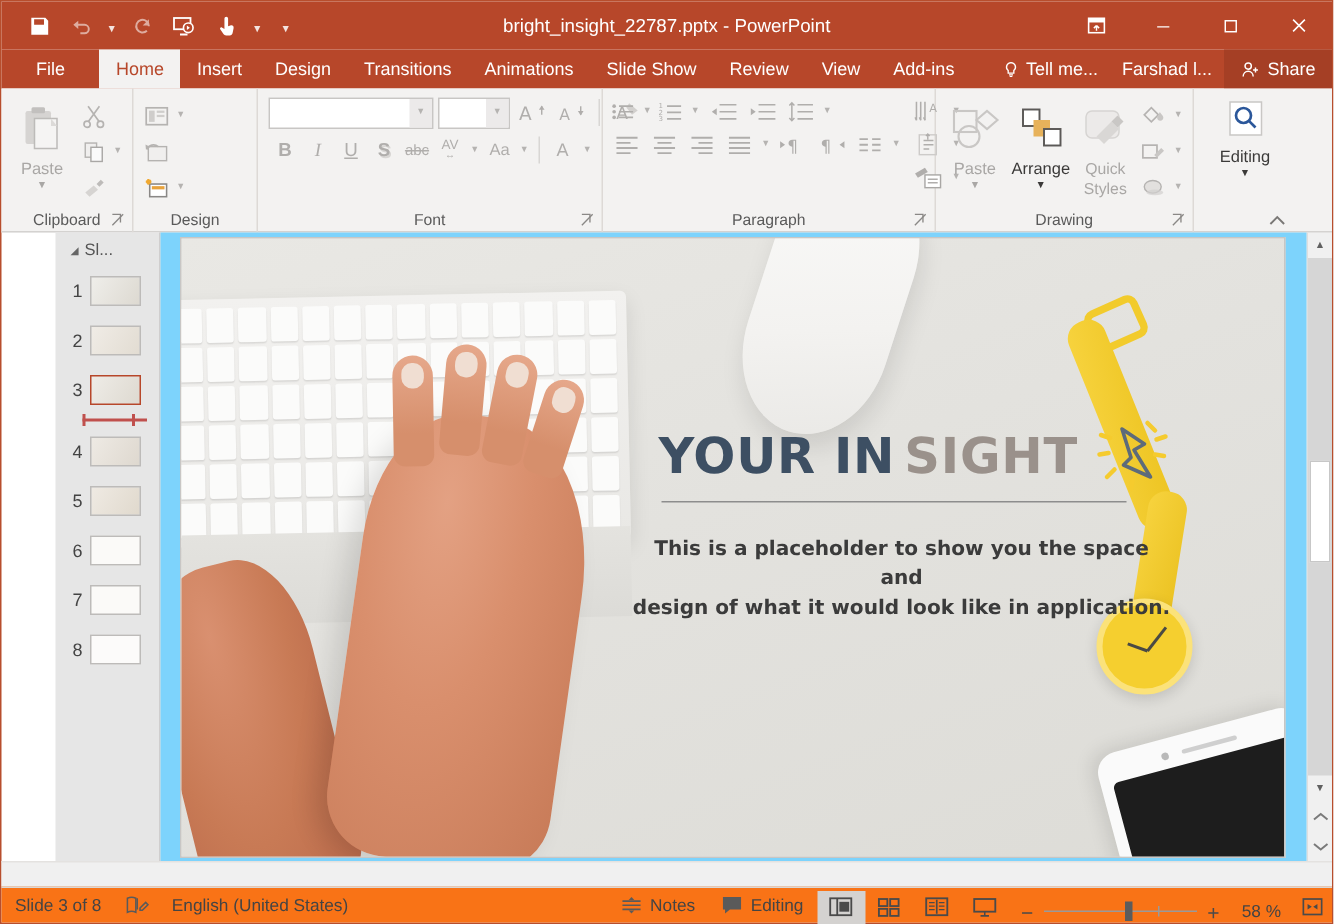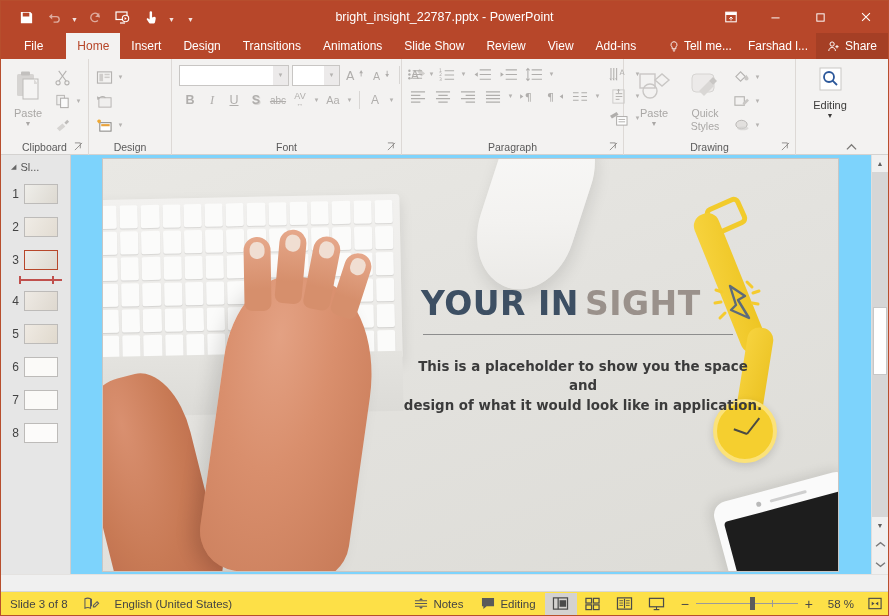--- a/index.html
+++ b/index.html
@@ -116,21 +116,21 @@
     color: #b0aeac; font-size: 12.5px;
   }
   .vsep { width: 1px; height: 18px; background: #d8d6d4; margin: 0 4px; }
 
   
   .pgrid { display: flex; flex-direction: column; padding: 4px 0 0 3px; }
   .prow { display: flex; align-items: center; }
   .pbtn { width: 21px; height: 22px; display: flex; align-items: center; justify-content: center; color: #b0aeac; }
 
   
-  .workarea { flex: 1; display: flex; min-height: 0; background: #fff; }
+  .workarea { flex: 1; display: flex; min-height: 0; background: #fff; margin-left: 36px; }
   .thumbpane {
     width: 70px; background: #e6e6e6; border-right: 1px solid #d0cece;
     display: flex; flex-direction: column; padding-top: 6px; overflow: hidden;
     position: relative; flex: 0 0 70px;
   }
   .pane-head { display: flex; align-items: center; gap: 4px; padding: 0 0 4px 10px; font-size: 11px; color: #555; }
   .pane-head .tri { font-size: 7px; color: #666; }
   .thumb-row { display: flex; align-items: center; gap: 5px; padding: 0 0 0 8px; height: 33px; }
   .thumb-num { font-size: 12px; color: #444; width: 10px; text-align: right; }
   .thumb {
@@ -264,25 +264,25 @@
   .sb-thumb {
     position: absolute; left: 1px; right: 1px; top: 135px; height: 68px; background: #fff;
     border: 1px solid #c7c7c7;
   }
   .sb-nav { height: 20px; display: flex; align-items: center; justify-content: center; color: #7a7a7a; font-size: 8px; }
 
   .hscroll-zone { height: 17px; background: #f0f0f0; display: flex; flex: 0 0 17px; border-top: 1px solid #e4e2e0; }
 
   
   .statusbar {
-    flex: 0 0 24px; height: 24px; background: #fde047; border-top: 1px solid #d9d7d5;
+    flex: 0 0 24px; height: 24px; background: #f97316; border-top: 1px solid #d9d7d5;
     display: flex; align-items: center; font-size: 11.5px; color: #444;
   }
   .sb-item { display: flex; align-items: center; gap: 5px; padding: 0 9px; height: 24px; }
-  .sb-right { margin-left: auto; display: flex; align-items: center; height: 24px; }
+  .sb-right { margin-left: auto; display: flex; align-items: flex-end; height: 24px; }
   .viewbtn {
     width: 32px; height: 22px; display: flex; align-items: center; justify-content: center; color: #4a4a4a;
   }
   .viewbtn.sel { background: #d4d2d0; }
   .zoomctl { display: flex; align-items: center; gap: 7px; padding: 0 8px; }
   .zoom-track { width: 102px; height: 1px; background: #9a9a9a; position: relative; }
   .zoom-handle { position: absolute; left: 54px; top: -6px; width: 5px; height: 13px; background: #5c5c5c; }
   .zoom-tick { position: absolute; left: 76px; top: -3px; width: 1px; height: 7px; background: #9a9a9a; }
   .zoom-val { min-width: 34px; text-align: right; }
   .fitbtn { width: 26px; height: 22px; display: flex; align-items: center; justify-content: center; color: #4a4a4a; }
@@ -677,20 +677,31 @@
           <span class="glyph">
             <svg width="36" height="32" viewBox="0 0 36 32">
                 <rect x="4" y="4" width="15" height="14" fill="none" stroke="#c9c7c5" stroke-width="1.4"></rect>
                 <path d="M19 10l7-6 7 6-7 6z" fill="none" stroke="#c9c7c5" stroke-width="1.4"></path>
                 <circle cx="14" cy="21" r="7" fill="none" stroke="#c9c7c5" stroke-width="1.4"></circle>
               </svg>
           </span>
           <span class="cap">Paste</span>
           <span class="caret-d">▼</span>
         </div>
+        <div class="bigbtn enabled">
+          <span class="glyph">
+            <svg width="34" height="32" viewBox="0 0 34 32">
+                <rect x="5" y="3" width="11" height="11" fill="#fff" stroke="#5b5957" stroke-width="1.3"></rect>
+                <rect x="12" y="10" width="11" height="11" fill="#e7b25b"></rect>
+                <rect x="19" y="16" width="11" height="11" fill="#fff" stroke="#5b5957" stroke-width="1.3"></rect>
+              </svg>
+          </span>
+          <span class="cap">Arrange</span>
+          <span class="caret-d">▼</span>
+        </div>
         <div class="bigbtn" style="width:50px">
           <span class="glyph">
             <svg width="36" height="30" viewBox="0 0 36 30">
                 <rect x="5" y="3" width="22" height="18" rx="4" fill="#eceae9" stroke="#d6d4d2"></rect>
                 <path d="M12 20l10-10 5 5-10 10z" fill="#d9d7d5"></path>
                 <path d="M22 10l4-4 4 4-4 4z" fill="#c9c7c5"></path>
               </svg>
           </span>
           <span class="cap" style="font-size:10.5px">Quick Styles</span>
         </div>

